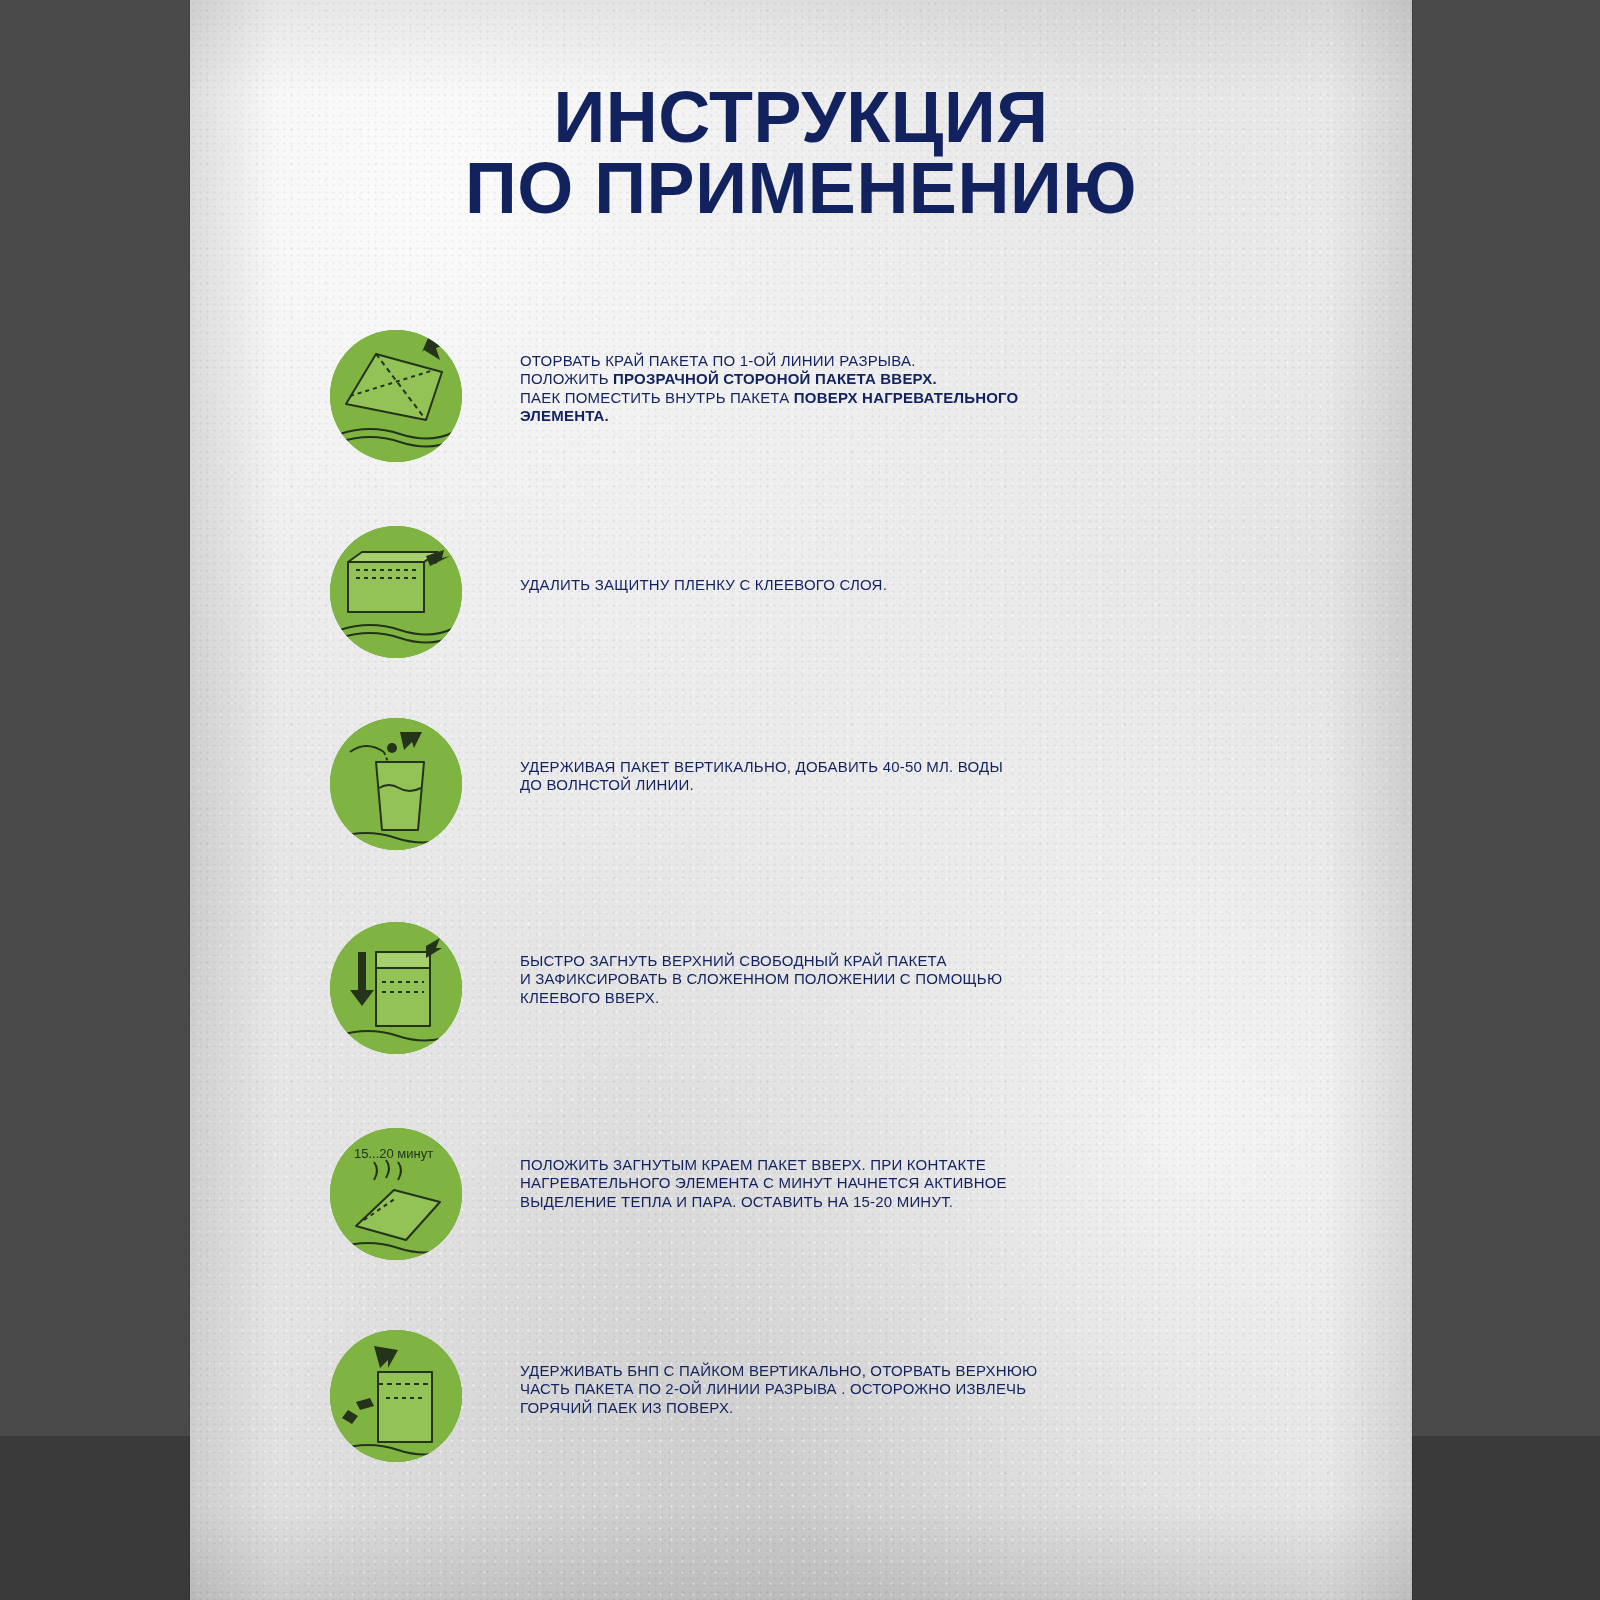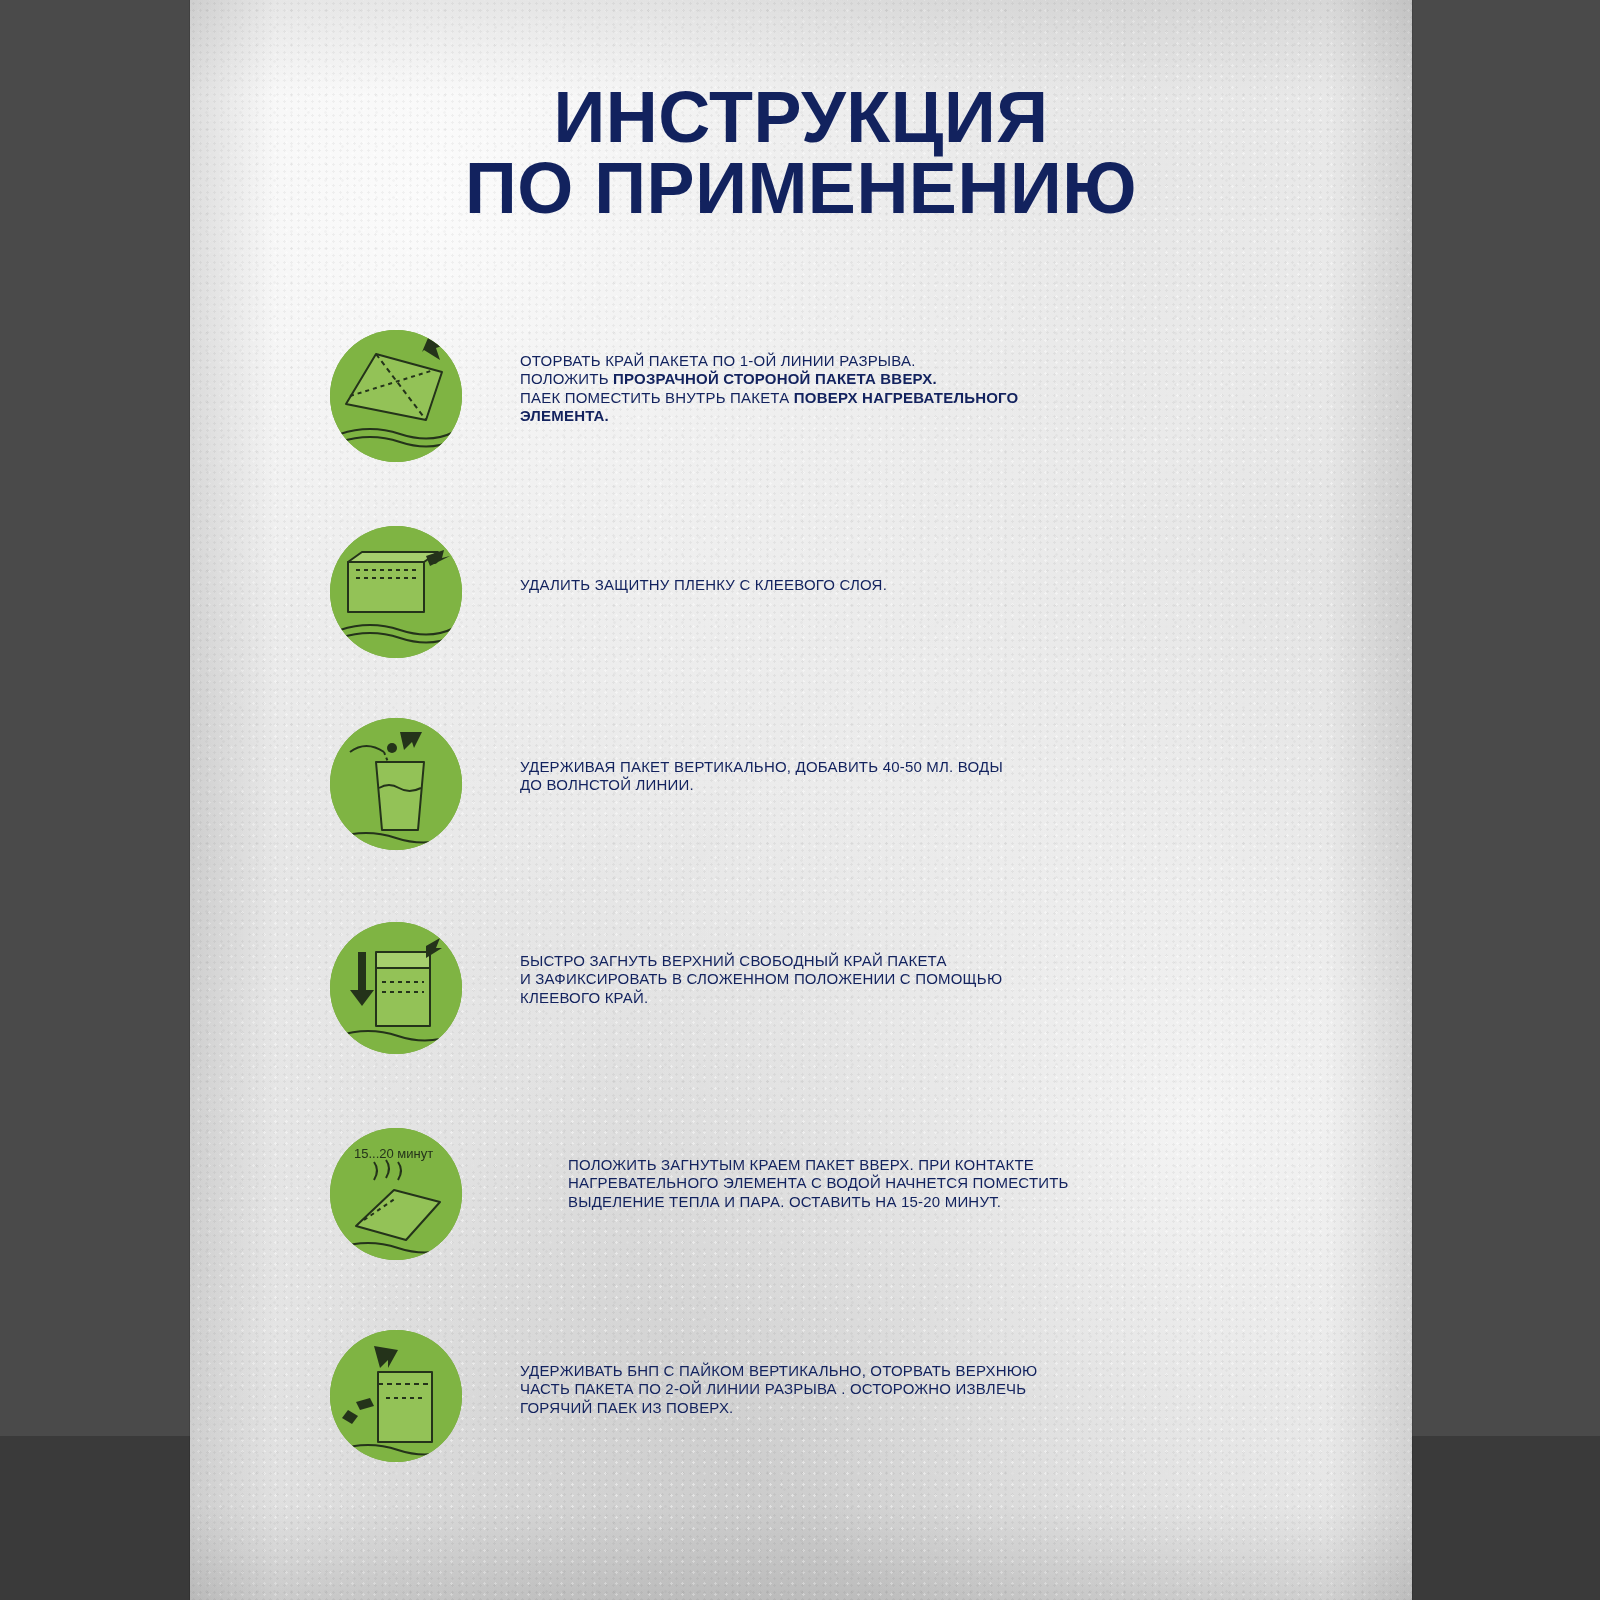--- a/index.html
+++ b/index.html
@@ -120,21 +120,21 @@
     padding-right: 70px;
     font-family: "Liberation Sans", sans-serif;
   }
   .step-text b { font-weight: bold; }
 
   
   .step.s1 { position: absolute; top: 0px;   left: 0; right: 0; }
   .step.s2 { position: absolute; top: 196px; left: 0; right: 0; }
   .step.s3 { position: absolute; top: 388px; left: 0; right: 0; }
   .step.s4 { position: absolute; top: 592px; left: 0; right: 0; }
-  .step.s5 { position: absolute; top: 798px; left: 0; right: 0; gap: 48px; }
+  .step.s5 { position: absolute; top: 798px; left: 0; right: 0; }
   .step.s6 { position: absolute; top: 1000px; left: 0; right: 0; }
 
   .s1 .step-text { margin-top: 22px; }
   .s2 .step-text { margin-top: 50px; }
   .s3 .step-text { margin-top: 40px; }
   .s4 .step-text { margin-top: 30px; }
   .s5 .step-text { margin-top: 28px; }
   .s6 .step-text { margin-top: 32px; }
 
   .line { display: block; white-space: nowrap; }
@@ -243,42 +243,42 @@
                 <path d="M96 24 l14 -8 -4 10 6 0 -16 10 z"></path>
               </g>
               <g stroke="#24331a" stroke-width="2" fill="none">
                 <path d="M8 114 q30 -10 60 0 q30 10 58 -2"></path>
               </g>
             </svg>
           </div>
           <div class="step-text">
             <span class="line">БЫСТРО ЗАГНУТЬ ВЕРХНИЙ СВОБОДНЫЙ КРАЙ ПАКЕТА</span>
             <span class="line">И ЗАФИКСИРОВАТЬ В СЛОЖЕННОМ ПОЛОЖЕНИИ С ПОМОЩЬЮ</span>
-            <span class="line">КЛЕЕВОГО КРАЙ.</span>
+            <span class="line">КЛЕЕВОГО ВВЕРХ.</span>
           </div>
         </div>
 
         <div class="step s5">
           <div class="icon-wrap">
             <svg viewBox="0 0 132 132" xmlns="http://www.w3.org/2000/svg">
               <rect x="0" y="0" width="132" height="132" fill="#7fb443"></rect>
               <text x="24" y="30" font-family="Liberation Sans, sans-serif" font-size="13" fill="#24331a">15...20 минут</text>
               <g stroke="#24331a" stroke-width="2" fill="none" stroke-linejoin="round">
                 <path d="M26 98 L64 62 L110 74 L76 112 Z" fill="#93c257"></path>
                 <path d="M34 92 L66 70" stroke-dasharray="4 4"></path>
                 <path d="M44 52 q6 -10 0 -18 M56 50 q6 -10 0 -18 M68 52 q6 -10 0 -18"></path>
               </g>
               <g stroke="#24331a" stroke-width="2" fill="none">
                 <path d="M8 120 q30 -10 60 0 q30 10 58 -2"></path>
               </g>
             </svg>
           </div>
           <div class="step-text">
             <span class="line">ПОЛОЖИТЬ ЗАГНУТЫМ КРАЕМ ПАКЕТ ВВЕРХ. ПРИ КОНТАКТЕ</span>
-            <span class="line">НАГРЕВАТЕЛЬНОГО ЭЛЕМЕНТА С ВОДОЙ НАЧНЕТСЯ ПОМЕСТИТЬ</span>
+            <span class="line">НАГРЕВАТЕЛЬНОГО ЭЛЕМЕНТА С МИНУТ НАЧНЕТСЯ АКТИВНОЕ</span>
             <span class="line">ВЫДЕЛЕНИЕ ТЕПЛА И ПАРА. ОСТАВИТЬ НА 15-20 МИНУТ.</span>
           </div>
         </div>
 
         <div class="step s6">
           <div class="icon-wrap">
             <svg viewBox="0 0 132 132" xmlns="http://www.w3.org/2000/svg">
               <rect x="0" y="0" width="132" height="132" fill="#7fb443"></rect>
               <g stroke="#24331a" stroke-width="2" fill="none" stroke-linejoin="round">
                 <rect x="48" y="42" width="54" height="70" fill="#93c257"></rect>

